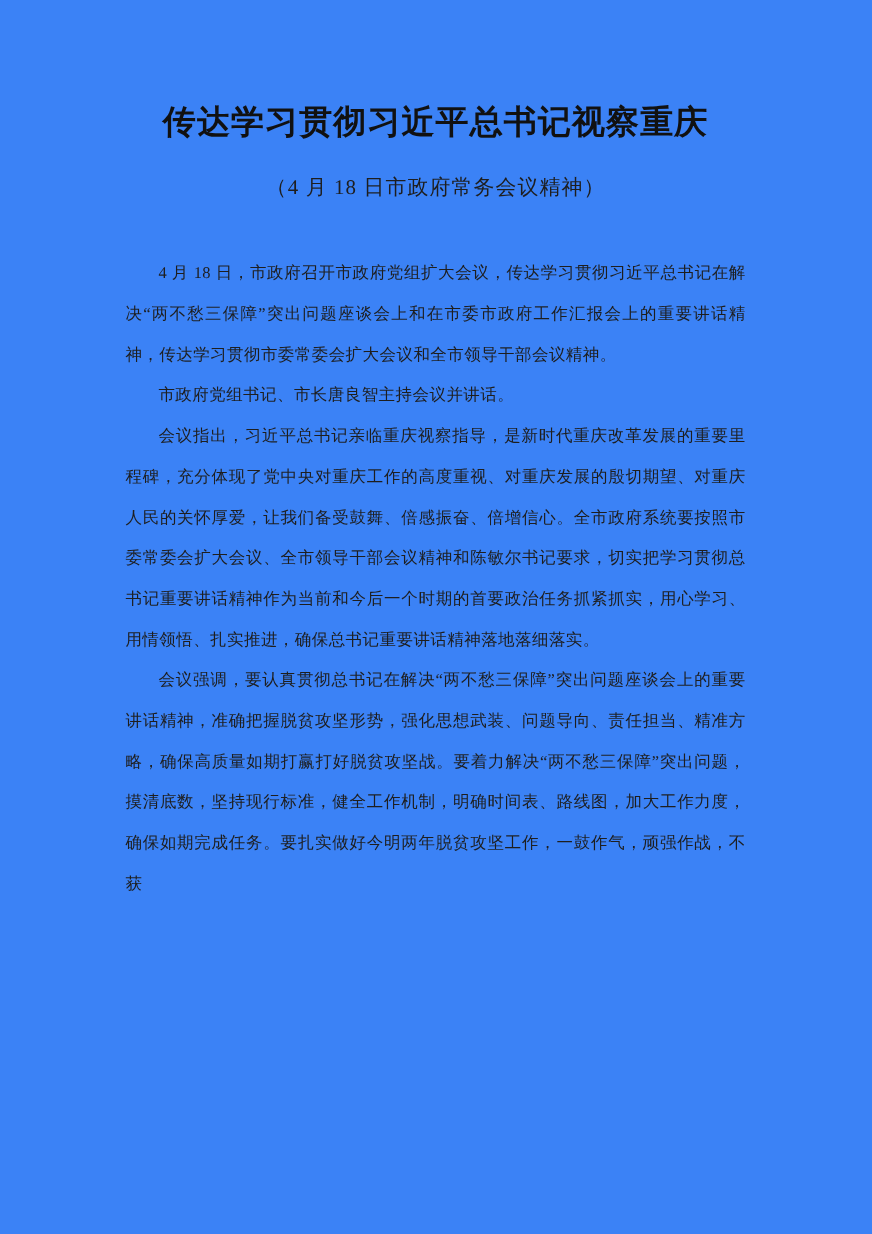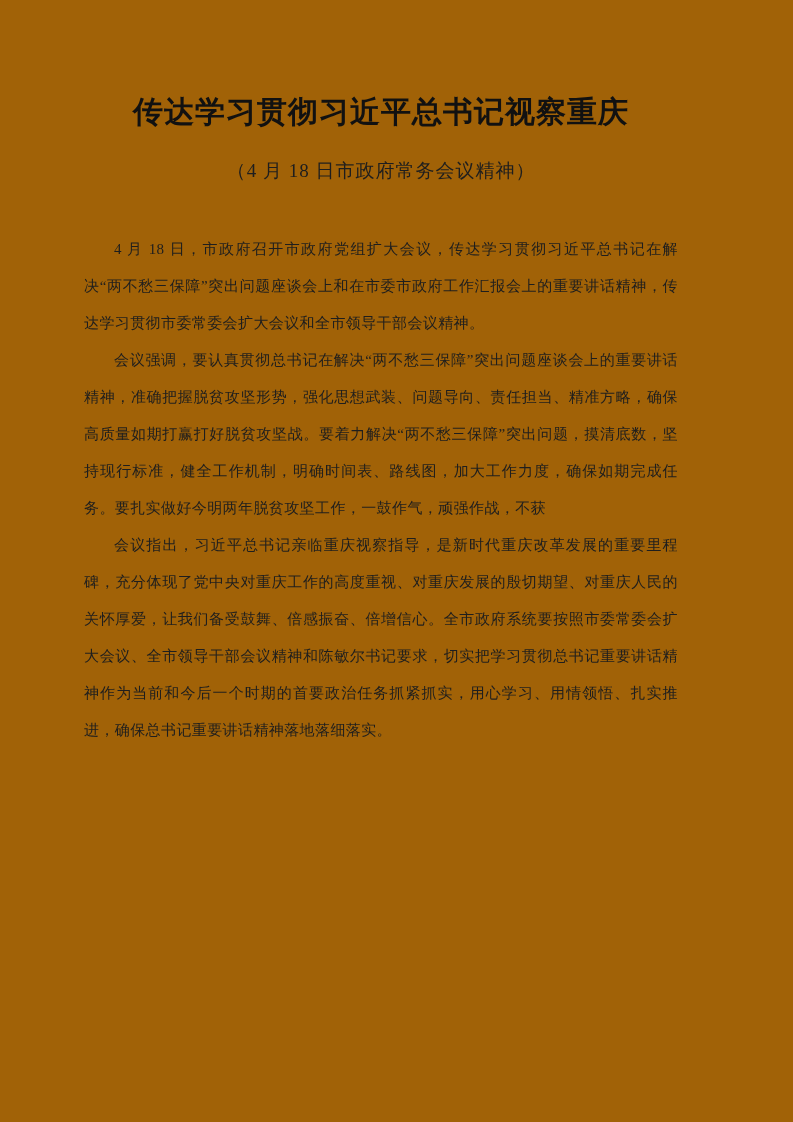--- a/index.html
+++ b/index.html
@@ -10,22 +10,22 @@
   body {
     width: 793px;
     height: 1122px;
     overflow: hidden;
   }
   .page {
     position: relative;
     width: 793px;
     height: 1122px;
     box-sizing: border-box;
-    background: #a16207;
-    padding: 90px 115px 0 84px;
+    background: #3b82f6;
+    padding: 90px 115px 0 114px;
     font-family: "Liberation Serif", "DejaVu Serif", serif;
     color: #1e1e1e;
   }
   .doc-title {
     margin: 0;
     text-align: center;
     font-family: "Liberation Sans", "DejaVu Sans", sans-serif;
     font-weight: 700;
     font-size: 30px;
     line-height: 44px;
@@ -64,17 +64,18 @@
 <div class="page">
 
   <h1 class="doc-title">
     <span class="title-line">传达学习贯彻习近平总书记视察重庆</span>
   </h1>
 
   <div class="doc-subtitle">（4 月 18 日市政府常务会议精神）</div>
 
   <div class="doc-body">
     <p class="para">4 月 18 日，市政府召开市政府党组扩大会议，传达学习贯彻习近平总书记在解决“两不愁三保障”突出问题座谈会上和在市委市政府工作汇报会上的重要讲话精神，传达学习贯彻市委常委会扩大会议和全市领导干部会议精神。</p>
+    <p class="para">市政府党组书记、市长唐良智主持会议并讲话。</p>
+    <p class="para">会议指出，习近平总书记亲临重庆视察指导，是新时代重庆改革发展的重要里程碑，充分体现了党中央对重庆工作的高度重视、对重庆发展的殷切期望、对重庆人民的关怀厚爱，让我们备受鼓舞、倍感振奋、倍增信心。全市政府系统要按照市委常委会扩大会议、全市领导干部会议精神和陈敏尔书记要求，切实把学习贯彻总书记重要讲话精神作为当前和今后一个时期的首要政治任务抓紧抓实，用心学习、用情领悟、扎实推进，确保总书记重要讲话精神落地落细落实。</p>
     <p class="para">会议强调，要认真贯彻总书记在解决“两不愁三保障”突出问题座谈会上的重要讲话精神，准确把握脱贫攻坚形势，强化思想武装、问题导向、责任担当、精准方略，确保高质量如期打赢打好脱贫攻坚战。要着力解决“两不愁三保障”突出问题，摸清底数，坚持现行标准，健全工作机制，明确时间表、路线图，加大工作力度，确保如期完成任务。要扎实做好今明两年脱贫攻坚工作，一鼓作气，顽强作战，不获</p>
-    <p class="para">会议指出，习近平总书记亲临重庆视察指导，是新时代重庆改革发展的重要里程碑，充分体现了党中央对重庆工作的高度重视、对重庆发展的殷切期望、对重庆人民的关怀厚爱，让我们备受鼓舞、倍感振奋、倍增信心。全市政府系统要按照市委常委会扩大会议、全市领导干部会议精神和陈敏尔书记要求，切实把学习贯彻总书记重要讲话精神作为当前和今后一个时期的首要政治任务抓紧抓实，用心学习、用情领悟、扎实推进，确保总书记重要讲话精神落地落细落实。</p>
   </div>
 
 </div>
 
 </body></html>

